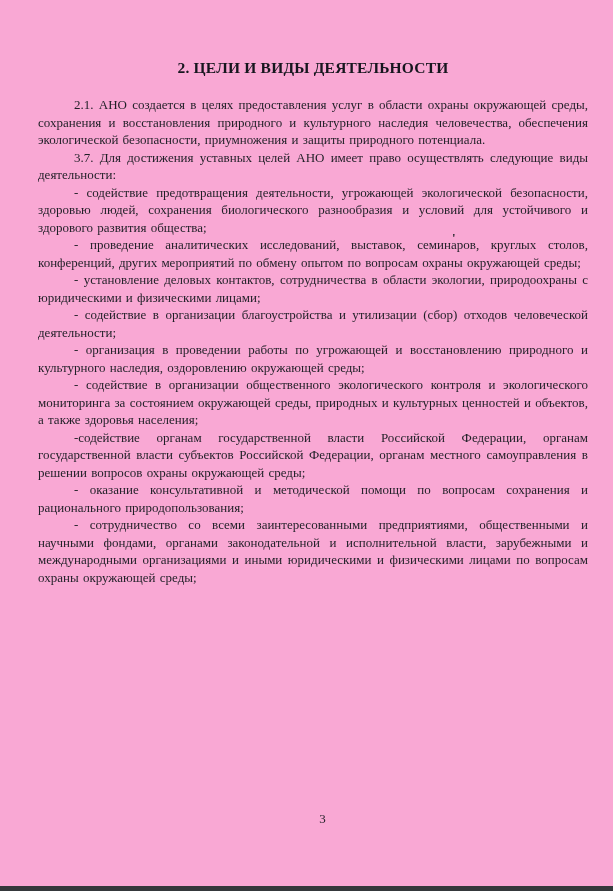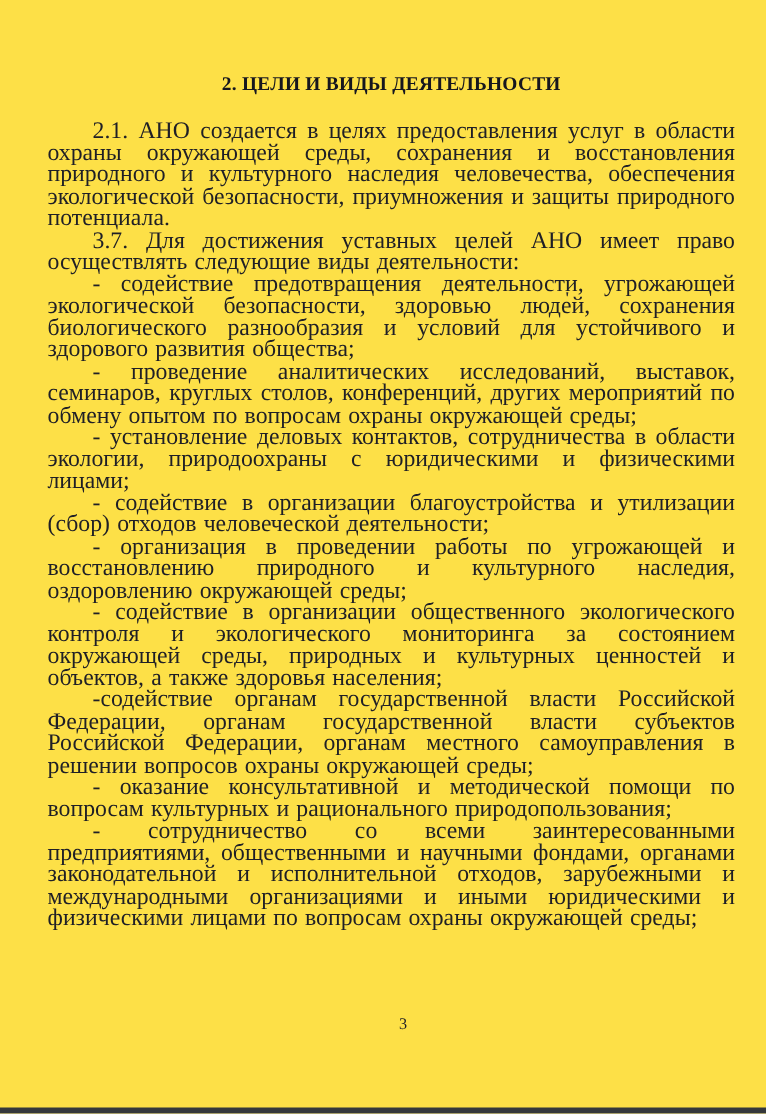--- a/index.html
+++ b/index.html
@@ -4,42 +4,42 @@
 <style>
   html, body {
     margin: 0;
     padding: 0;
     background: #ffffff;
   }
   .page {
     position: relative;
     width: 613px;
     height: 891px;
-    background: #fde047;
+    background: #f9a8d4;
     overflow: hidden;
     font-family: "Liberation Serif", "DejaVu Serif", serif;
     color: #1f1f26;
   }
   .content {
     position: absolute;
     left: 38px;
     top: 58px;
     width: 550px;
   }
   .doc-heading {
     font-size: 15.5px;
     font-weight: bold;
     text-align: center;
     margin: 0 0 19px 0;
     line-height: 19px;
     letter-spacing: 0.2px;
     color: #16161e;
   }
   .para, .activity {
-    font-size: 19px;
+    font-size: 13px;
     line-height: 17.5px;
     text-align: justify;
     text-indent: 36px;
     margin: 0;
     word-spacing: 1px;
   }
   .scan-artifact {
     position: absolute;
     left: 452px;
     top: 230px;
@@ -75,22 +75,22 @@
     <h1 class="doc-heading">2.  ЦЕЛИ И ВИДЫ ДЕЯТЕЛЬНОСТИ</h1>
     <p class="para">2.1.  АНО создается в целях предоставления услуг в области охраны окружающей среды, сохранения и восстановления природного и культурного наследия человечества, обеспечения экологической безопасности, приумножения и защиты природного потенциала.</p>
     <p class="para">3.7.  Для достижения уставных целей АНО имеет право осуществлять следующие виды деятельности:</p>
     <p class="activity">-  содействие предотвращения деятельности, угрожающей экологической безопасности, здоровью людей, сохранения биологического разнообразия и условий для устойчивого и здорового развития общества;</p>
     <p class="activity">-  проведение аналитических исследований, выставок, семинаров, круглых столов, конференций, других мероприятий по обмену опытом по вопросам охраны окружающей среды;</p>
     <p class="activity">-  установление деловых контактов, сотрудничества в области экологии, природоохраны с юридическими и физическими лицами;</p>
     <p class="activity">-  содействие в организации благоустройства и утилизации (сбор) отходов человеческой деятельности;</p>
     <p class="activity">-  организация в проведении работы по угрожающей и восстановлению природного и культурного наследия, оздоровлению окружающей среды;</p>
     <p class="activity">-  содействие в организации общественного экологического контроля и экологического мониторинга за состоянием окружающей среды, природных и культурных ценностей и объектов, а также здоровья населения;</p>
     <p class="activity">-содействие органам государственной власти Российской Федерации, органам государственной власти субъектов Российской Федерации, органам местного самоуправления в решении вопросов охраны окружающей среды;</p>
-    <p class="activity">-  оказание консультативной и методической помощи по вопросам культурных и рационального природопользования;</p>
-    <p class="activity">-  сотрудничество со всеми заинтересованными предприятиями, общественными и научными фондами, органами законодательной и исполнительной отходов, зарубежными и международными организациями и иными юридическими и физическими лицами по вопросам охраны окружающей среды;</p>
+    <p class="activity">-  оказание консультативной и методической помощи по вопросам сохранения и рационального природопользования;</p>
+    <p class="activity">-  сотрудничество со всеми заинтересованными предприятиями, общественными и научными фондами, органами законодательной и исполнительной власти, зарубежными и международными организациями и иными юридическими и физическими лицами по вопросам охраны окружающей среды;</p>
   </div>
 
   <span class="scan-artifact">'</span>
 
   <div class="page-number">3</div>
 
   <div class="scan-edge-bar"></div>
 </div>
 
 </body></html>

